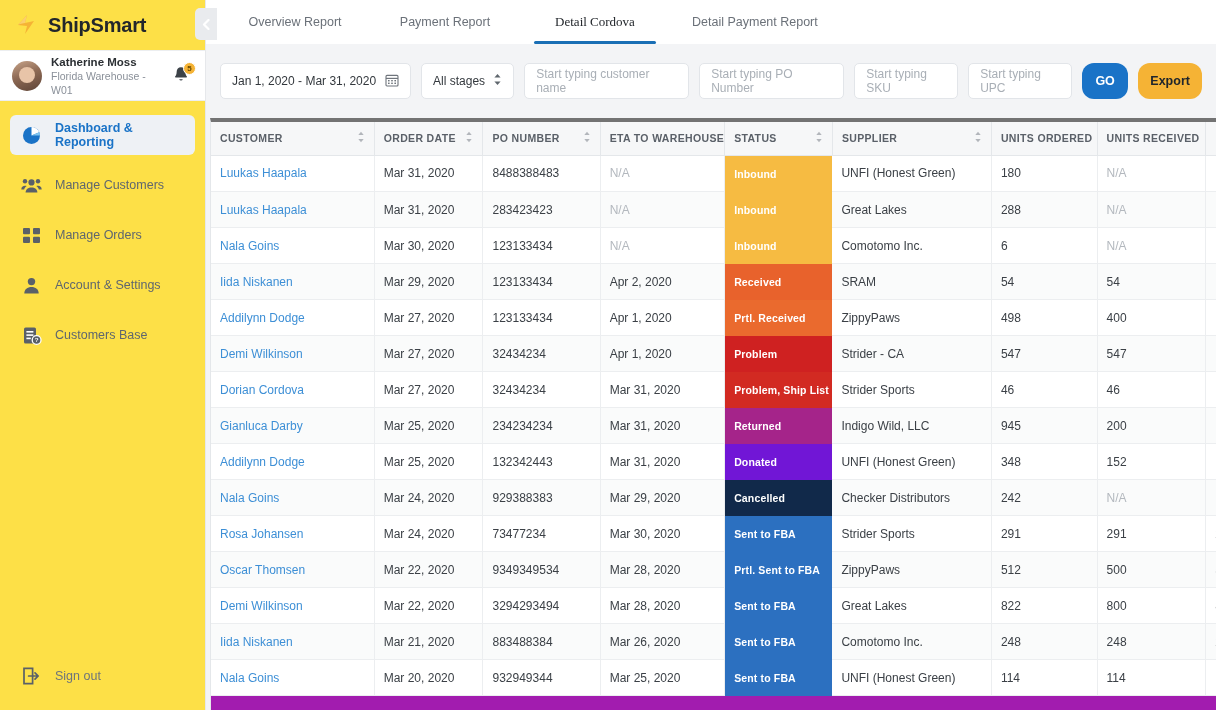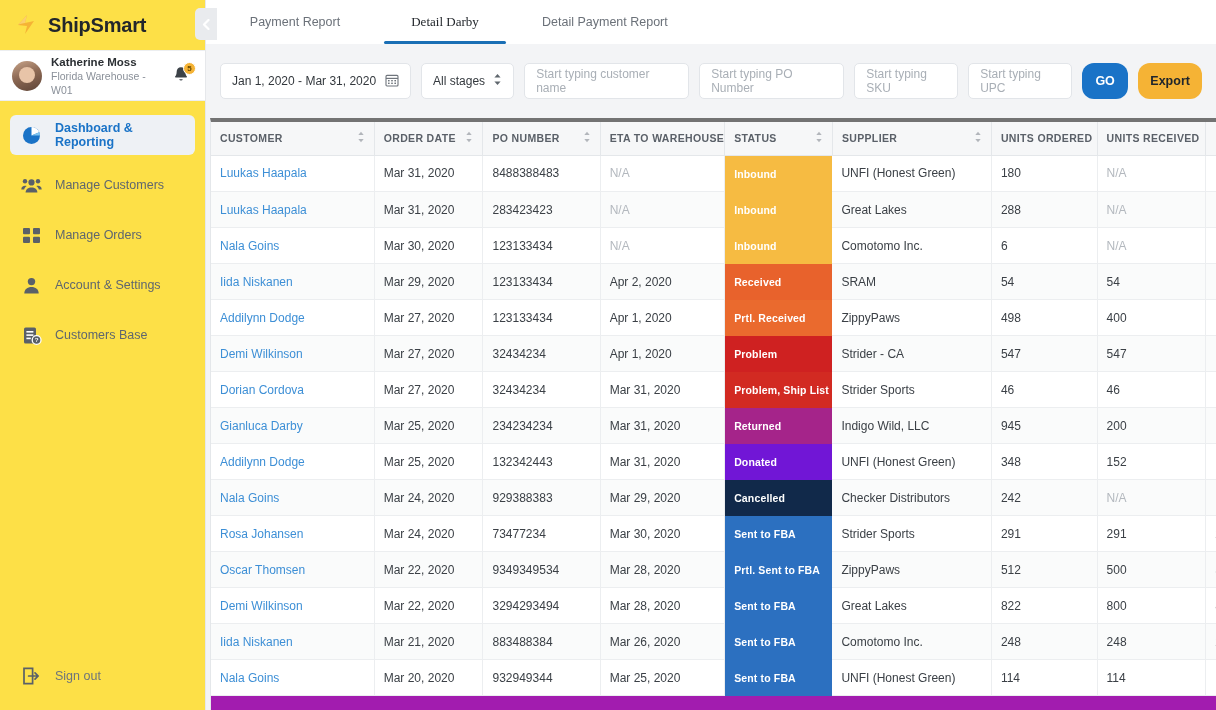--- a/index.html
+++ b/index.html
@@ -286,25 +286,29 @@
         </svg>
       </span>
       <span class="nav-label">Sign out</span>
     </div>
   </aside>
 
   <main class="main">
 
     <div class="tabs-bar">
       <div class="tab">
+        <span>Overview Report</span>
+        <span class="underline"></span>
+      </div>
+      <div class="tab">
         <span>Payment Report</span>
         <span class="underline"></span>
       </div>
       <div class="tab active">
-        <span>Detail Darby</span>
+        <span>Detail Cordova</span>
         <span class="underline"></span>
       </div>
       <div class="tab">
         <span>Detail Payment Report</span>
         <span class="underline"></span>
       </div>
     </div>
 
     <div class="filters">
 

